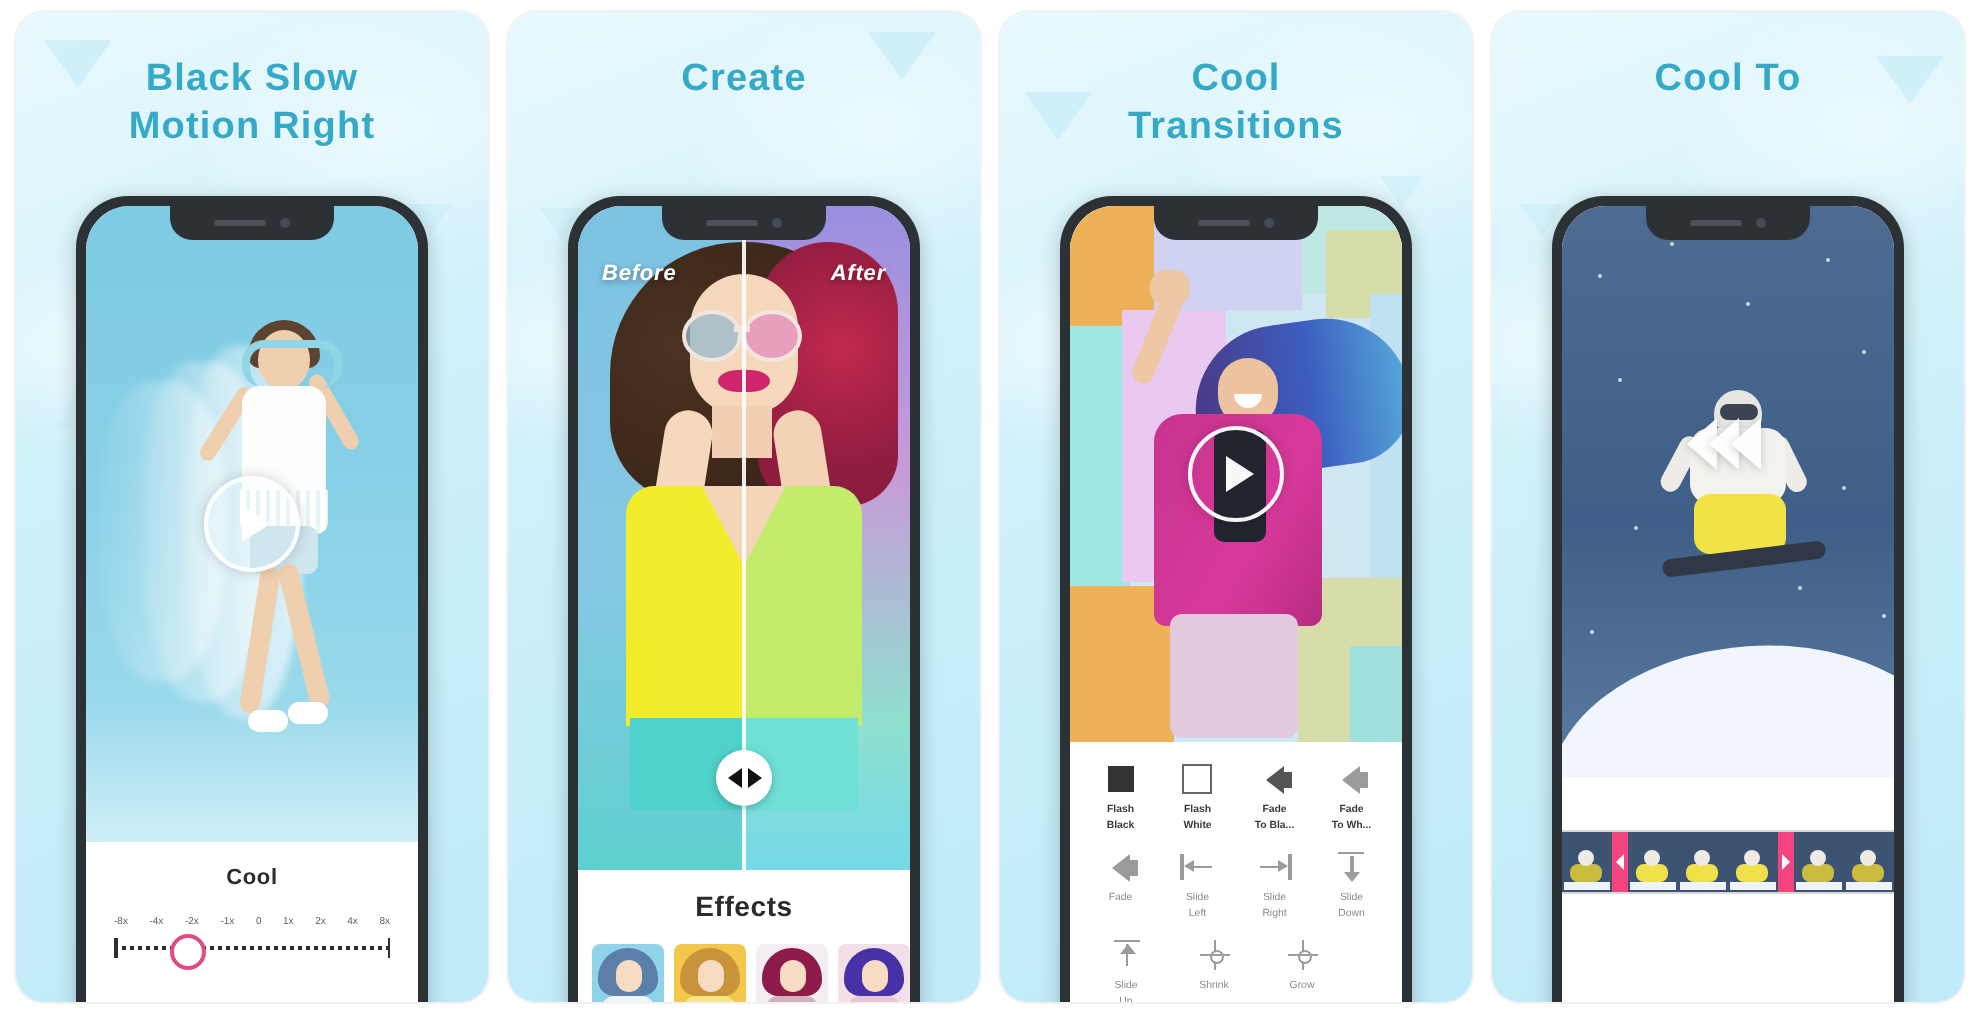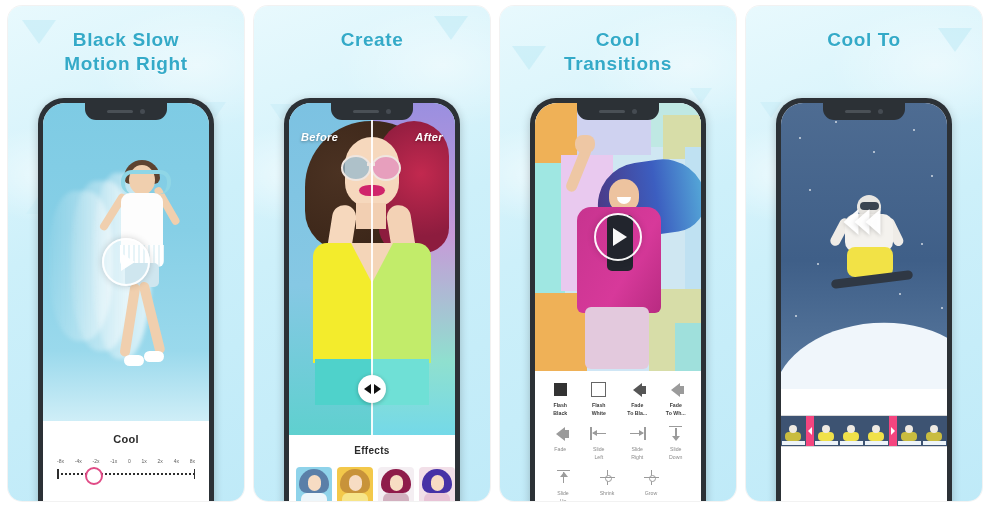--- a/index.html
+++ b/index.html
@@ -171,21 +171,21 @@
     position:absolute;left:50%;top:286px;transform:translate(-50%,-50%);
     width:28px;height:28px;border-radius:50%;background:#fff;z-index:7;
     display:flex;align-items:center;justify-content:center;gap:3px;
     box-shadow:0 1px 4px rgba(0,0,0,.25);
   }
   .baknob .ar{width:0;height:0;border-top:5px solid transparent;border-bottom:5px solid transparent;}
   .baknob .ar.l{border-right:7px solid #111;}
   .baknob .ar.r{border-left:7px solid #111;}
 
   .effectspanel{padding:10px 0 0;text-align:center;}
-  .effectspanel .ttl{font-size:10px;font-weight:bold;color:#2b2b2b;letter-spacing:.3px;}
+  .effectspanel .ttl{font-size:14px;font-weight:bold;color:#2b2b2b;letter-spacing:.3px;}
   .thumbs{display:flex;gap:5px;padding:11px 0 0 7px;overflow:hidden;}
   .thumb{flex:0 0 auto;width:36px;height:44px;border-radius:4px;position:relative;overflow:hidden;}
   .thumb .t-hair{position:absolute;left:3px;top:2px;width:30px;height:24px;border-radius:15px 15px 8px 8px;}
   .thumb .t-face{position:absolute;left:12px;top:8px;width:13px;height:16px;border-radius:7px;background:#f7dcc3;}
   .thumb .t-body{position:absolute;left:5px;bottom:0;width:26px;height:18px;border-radius:6px 6px 0 0;}
 
   
   .p3-video{height:268px;background:#cfe7f2;}
   .blocks{position:absolute;inset:0;}
   .blocks i{position:absolute;display:block;}

